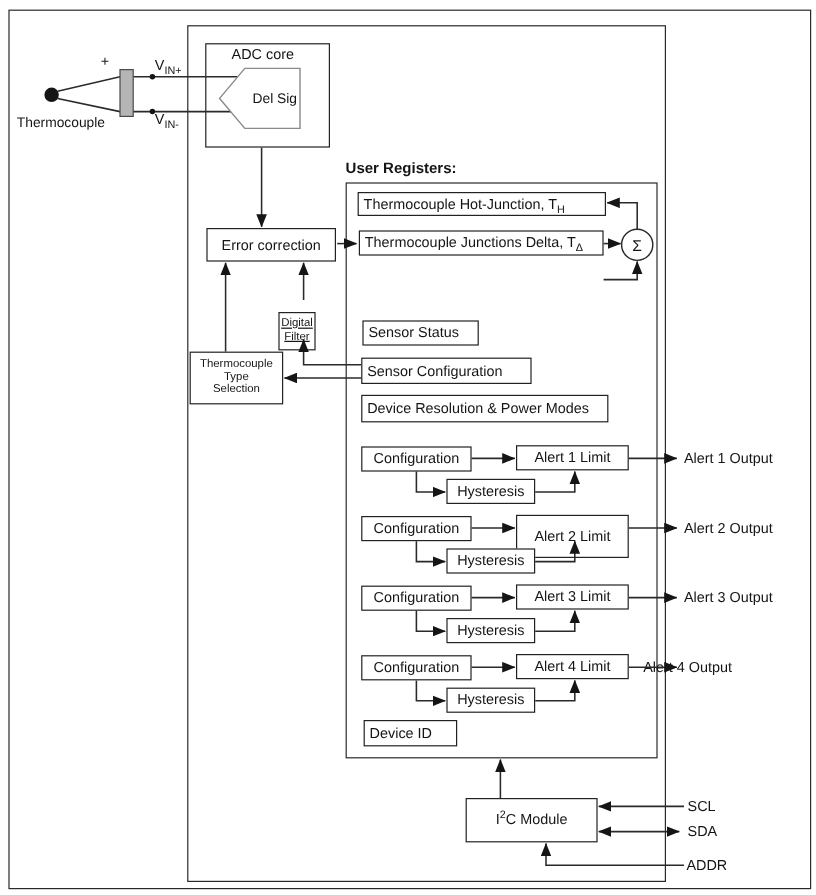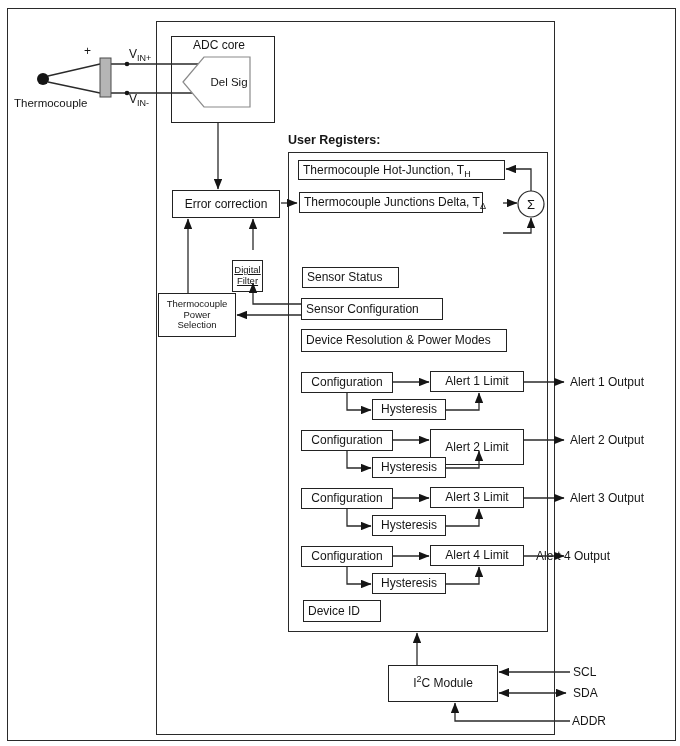--- a/index.html
+++ b/index.html
@@ -77,31 +77,31 @@
   <div class="box" style="left:171px;top:36px;width:104px;height:87px;"></div>
   <div class="adc-title">ADC core</div>
 
   <div class="box center" style="left:172px;top:190px;width:108px;height:28px;">Error correction</div>
   <div class="box small" style="left:232px;top:260px;width:31px;height:32px;text-decoration:underline;">
     <span>Digital</span>
     <span>Filter</span>
   </div>
   <div class="box small" style="left:158px;top:293px;width:78px;height:44px;">
     <span>Thermocouple</span>
-    <span>Power</span>
+    <span>Type</span>
     <span>Selection</span>
   </div>
 
   <div class="lbl bold" style="left:288px;top:133px;">User Registers:</div>
   <div class="frame" style="left:288px;top:152px;width:260px;height:480px;border-width:1.3px;"></div>
 
   <div class="box padl" style="left:298px;top:160px;width:207px;height:20px;">
       <span><span>Thermocouple Hot-Junction, T</span><sub>H</sub></span>
     </div>
-  <div class="box padl" style="left:299px;top:192px;width:184px;height:21px;">
+  <div class="box padl" style="left:299px;top:192px;width:204px;height:21px;">
       <span><span>Thermocouple Junctions Delta, T</span><sub>Δ</sub></span>
     </div>
 
   <div class="box padl" style="left:302px;top:267px;width:97px;height:21px;">Sensor Status</div>
   <div class="box padl" style="left:301px;top:298px;width:142px;height:22px;">Sensor Configuration</div>
   <div class="box padl" style="left:301px;top:329px;width:206px;height:23px;">Device Resolution &amp; Power Modes</div>
   <div class="box padl" style="left:303px;top:600px;width:78px;height:22px;">Device ID</div>
 
   <div style="position:absolute;left:0;top:371px;width:680px;height:58px;">
     <div class="box center" style="left:301px;top:1px;width:92px;height:21px;">Configuration</div>

